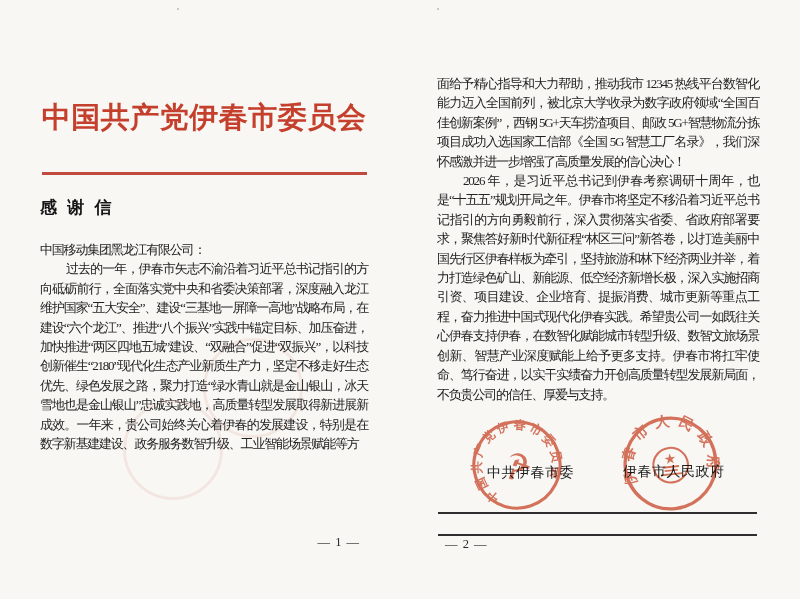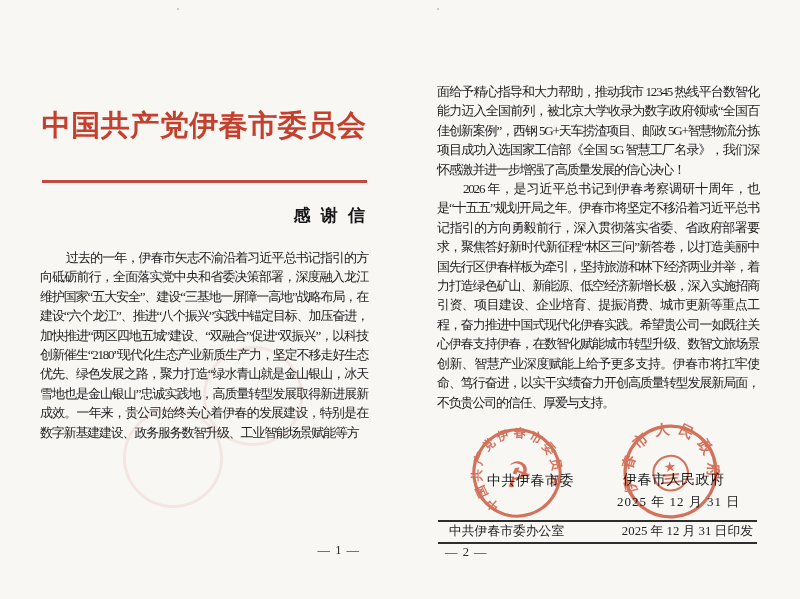--- a/index.html
+++ b/index.html
@@ -10,34 +10,34 @@
     background:#ffffff;
   }
   .canvas{
     position:relative;width:800px;height:599px;overflow:hidden;
     background:#f8f7f4;
   }
   .speck{position:absolute;width:2px;height:2px;background:#8a8a8a;border-radius:50%;opacity:.55;}
   .speck.a{left:177px;top:8px;}
   .speck.b{left:437px;top:8px;}
 
-  .page{position:absolute;top:8px;height:498px;}
+  .page{position:absolute;top:0;height:498px;}
   #page1{left:40px;width:328px;}
   #page2{left:437px;width:322px;}
 
   
   .letterhead{
     position:absolute;top:98px;left:0;width:100%;margin:0;
     text-align:center;font-size:29px;font-weight:bold;
     color:#c5402c;letter-spacing:.5px;white-space:nowrap;
   }
   .redrule{position:absolute;top:172px;left:2px;right:1px;height:2.5px;background:#c24a3c;}
   .doc-title{
     position:absolute;top:196px;left:0;width:100%;margin:0;
-    text-align:right;font-size:17px;font-weight:bold;color:#161616;
+    text-align:left;font-size:17px;font-weight:bold;color:#161616;
     letter-spacing:3px;
   }
   .body-text{
     position:absolute;left:0;right:0;
     font-size:13px;line-height:19.4px;letter-spacing:-1.2px;
     text-align:justify;text-align-last:left;color:#222;
   }
   #page1 .body-text{top:240px;}
   #page2 .body-text{top:74px;}
   .body-text p{margin:0;text-indent:2em;}
@@ -87,35 +87,35 @@
 
   <section class="page" id="page1">
     <div class="ghost a"></div>
     <div class="ghost b"></div>
 
     <h1 class="letterhead">中国共产党伊春市委员会</h1>
     <div class="redrule"></div>
     <h2 class="doc-title">感 谢 信</h2>
 
     <div class="body-text">
+      <p class="noindent">中国移动集团黑龙江有限公司：</p>
       <p>过去的一年，伊春市矢志不渝沿着习近平总书记指引的方向砥砺前行，全面落实党中央和省委决策部署，深度融入龙江维护国家“五大安全”、建设“三基地一屏障一高地”战略布局，在建设“六个龙江”、推进“八个振兴”实践中锚定目标、加压奋进，加快推进“两区四地五城”建设、“双融合”促进“双振兴”，以科技创新催生“2180”现代化生态产业新质生产力，坚定不移走好生态优先、绿色发展之路，聚力打造“绿水青山就是金山银山，冰天雪地也是金山银山”忠诚实践地，高质量转型发展取得新进展新成效。一年来，贵公司始终关心着伊春的发展建设，特别是在数字新基建建设、政务服务数智升级、工业智能场景赋能等方</p>
     </div>
 
     <div class="pagenum p1">— 1 —</div>
   </section>
 
   <section class="page" id="page2">
     <div class="body-text">
       <p class="noindent">面给予精心指导和大力帮助，推动我市 12345 热线平台数智化能力迈入全国前列，被北京大学收录为数字政府领域“全国百佳创新案例”，西钢 5G+天车捞渣项目、邮政 5G+智慧物流分拣项目成功入选国家工信部《全国 5G 智慧工厂名录》，我们深怀感激并进一步增强了高质量发展的信心决心！</p>
       <p>2026 年，是习近平总书记到伊春考察调研十周年，也是“十五五”规划开局之年。伊春市将坚定不移沿着习近平总书记指引的方向勇毅前行，深入贯彻落实省委、省政府部署要求，聚焦答好新时代新征程“林区三问”新答卷，以打造美丽中国先行区伊春样板为牵引，坚持旅游和林下经济两业并举，着力打造绿色矿山、新能源、低空经济新增长极，深入实施招商引资、项目建设、企业培育、提振消费、城市更新等重点工程，奋力推进中国式现代化伊春实践。希望贵公司一如既往关心伊春支持伊春，在数智化赋能城市转型升级、数智文旅场景创新、智慧产业深度赋能上给予更多支持。伊春市将扛牢使命、笃行奋进，以实干实绩奋力开创高质量转型发展新局面，不负贵公司的信任、厚爱与支持。</p>
     </div>
 
     <div class="sig sig-left">中共伊春市委</div>
     <div class="sig sig-right">伊春市人民政府</div>
-    <div class="sig-date">2025 年 12 月 31 日</div>
 
     <div class="seal seal-left">
       <svg viewBox="0 0 120 120">
         <circle cx="60" cy="60" r="55" fill="none" stroke="#d35d43" stroke-width="4"></circle>
         <path id="arcL" d="M 60,106 A 46,46 0 1 1 60.05,106" fill="none"></path>
         <text class="ringtext" text-anchor="middle">
           <textPath href="#arcL" startOffset="50%">中国共产党伊春市委员会</textPath>
         </text>
         <text class="center-glyph" x="60" y="76" font-size="42">☭</text>
       </svg>
@@ -132,20 +132,16 @@
           <circle cx="60" cy="62" r="21" fill="none" stroke="#d35d43" stroke-width="2.5"></circle>
           <text class="center-glyph" x="60" y="60" font-size="17">★</text>
           <rect x="50" y="63" width="20" height="2.2" fill="#d35d43"></rect>
           <rect x="52" y="67.5" width="16" height="2" fill="#d35d43"></rect>
           <rect x="47" y="72" width="26" height="2.2" fill="#d35d43"></rect>
         </g>
       </svg>
     </div>
 
     <div class="footrule fr1"></div>
-    <div class="footer-row">
-      <span>中共伊春市委办公室</span>
-      <span>2025 年 12 月 31 日印发</span>
-    </div>
     <div class="footrule fr2"></div>
     <div class="pagenum p2">— 2 —</div>
   </section>
 </div>
 
 </body></html>

